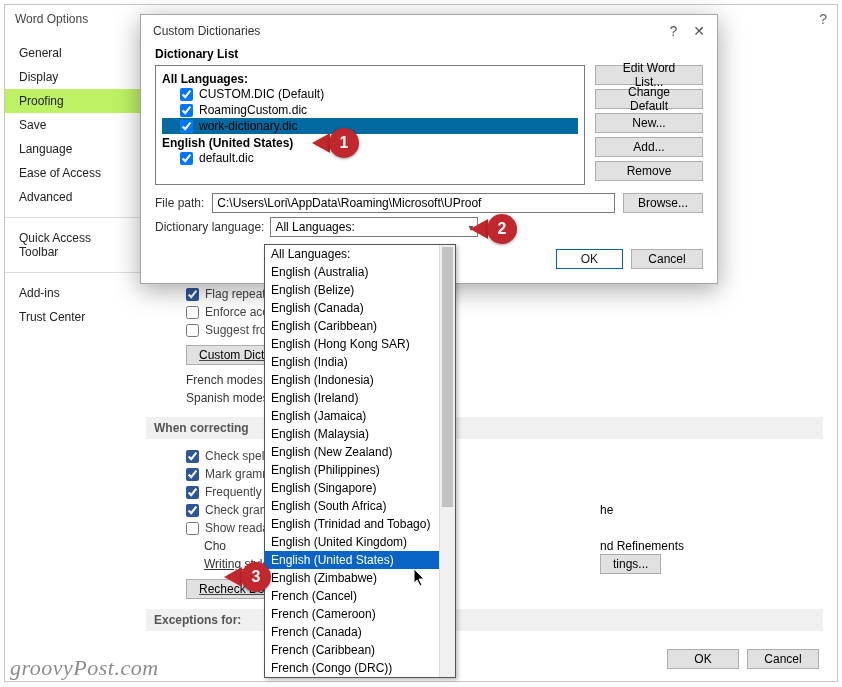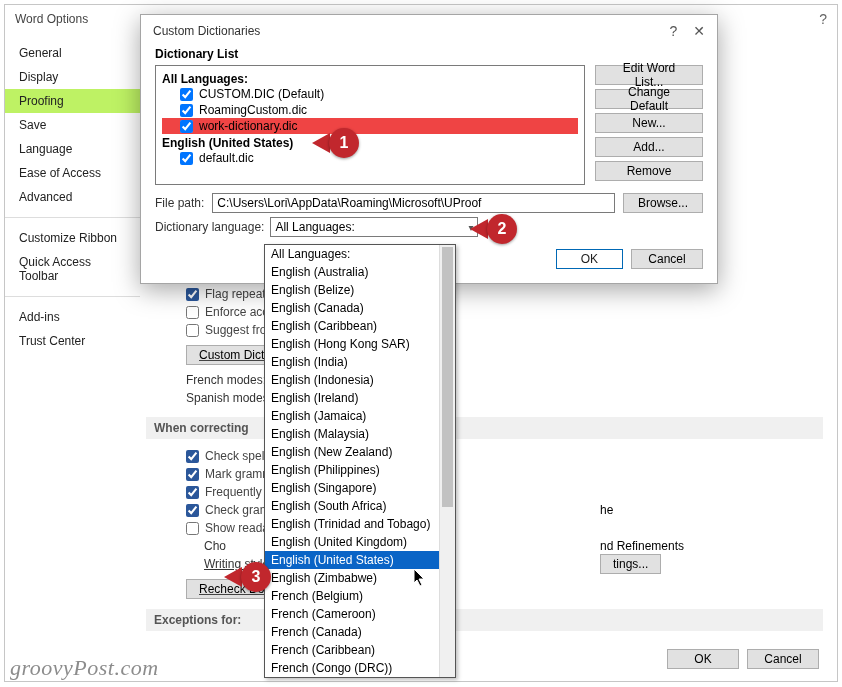--- a/index.html
+++ b/index.html
@@ -33,21 +33,21 @@
 .inner-titlebar { display: flex; align-items: center; justify-content: space-between; padding: 8px 12px; }
 .inner-titlebar .ttl { color: #333; }
 .inner-titlebar .ctrls { display: flex; gap: 16px; align-items: center; color: #555; }
 .inner-titlebar .ctrls span { cursor: pointer; font-size: 14px; }
 .inner-body { padding: 0 14px 14px 14px; }
 .dl-label { font-weight: 700; margin-bottom: 4px; }
 .dl-row { display: flex; gap: 10px; }
 .listbox { flex: 1; border: 1px solid #7a7a7a; height: 120px; padding: 4px 6px; overflow: hidden; }
 .lb-group { font-weight: 700; margin-top: 2px; }
 .lb-item { display: flex; align-items: center; gap: 6px; padding: 1px 0 1px 18px; }
-.lb-item.sel { background: #ef4444; }
+.lb-item.sel { background: #0369a1; }
 .side-buttons { width: 108px; display: flex; flex-direction: column; gap: 4px; }
 .side-buttons .btn { width: 100%; }
 .fp-row { display: flex; align-items: center; gap: 8px; margin-top: 8px; }
 .fp-row input { flex: 1; height: 20px; border: 1px solid #7a7a7a; padding: 1px 4px; background: #fff; }
 .dlang-row { display: flex; align-items: center; gap: 6px; margin-top: 4px; position: relative; }
 .dlang-row .combo { flex: 1; max-width: 208px; border: 1px solid #7a7a7a; height: 20px; display: flex; align-items: center; justify-content: space-between; padding: 0 4px; background: #fff; cursor: pointer; }
 .dlang-row .combo .chev { font-size: 10px; color: #555; }
 .inner-foot { display: flex; gap: 8px; justify-content: flex-end; margin-top: 12px; }
 .btn.primary { border: 1px solid #0068b5; background: #fff; color: #222; padding: 2px 24px; }
 
@@ -84,21 +84,20 @@
   <div class="outer-body">
     <div class="sidebar">
       <div class="sidebar-item">General</div>
       <div class="sidebar-item">Display</div>
       <div class="sidebar-item selected">Proofing</div>
       <div class="sidebar-item">Save</div>
       <div class="sidebar-item">Language</div>
       <div class="sidebar-item">Ease of Access</div>
       <div class="sidebar-item">Advanced</div>
       <div class="sidebar-sep"></div>
-      <div class="sidebar-item">Customize Ribbon</div>
       <div class="sidebar-item">Quick Access Toolbar</div>
       <div class="sidebar-sep"></div>
       <div class="sidebar-item">Add-ins</div>
       <div class="sidebar-item">Trust Center</div>
     </div>
     <div class="content">
       <div class="content-inner" style="padding-top:252px; padding-left:40px;">
         <div class="chkline">
             <input type="checkbox" checked="" style="">
             <span class="partial">Flag repeated</span>
@@ -240,21 +239,21 @@
       <div class="opt">English (Jamaica)</div>
       <div class="opt">English (Malaysia)</div>
       <div class="opt">English (New Zealand)</div>
       <div class="opt">English (Philippines)</div>
       <div class="opt">English (Singapore)</div>
       <div class="opt">English (South Africa)</div>
       <div class="opt">English (Trinidad and Tobago)</div>
       <div class="opt">English (United Kingdom)</div>
       <div class="opt hover">English (United States)</div>
       <div class="opt">English (Zimbabwe)</div>
-      <div class="opt">French (Belgium)</div>
+      <div class="opt">French (Cancel)</div>
       <div class="opt">French (Cameroon)</div>
       <div class="opt">French (Canada)</div>
       <div class="opt">French (Caribbean)</div>
       <div class="opt">French (Congo (DRC))</div>
     </div>
   <div class="sbar">
       <div class="thumb"></div>
     </div>
 </div>
 

